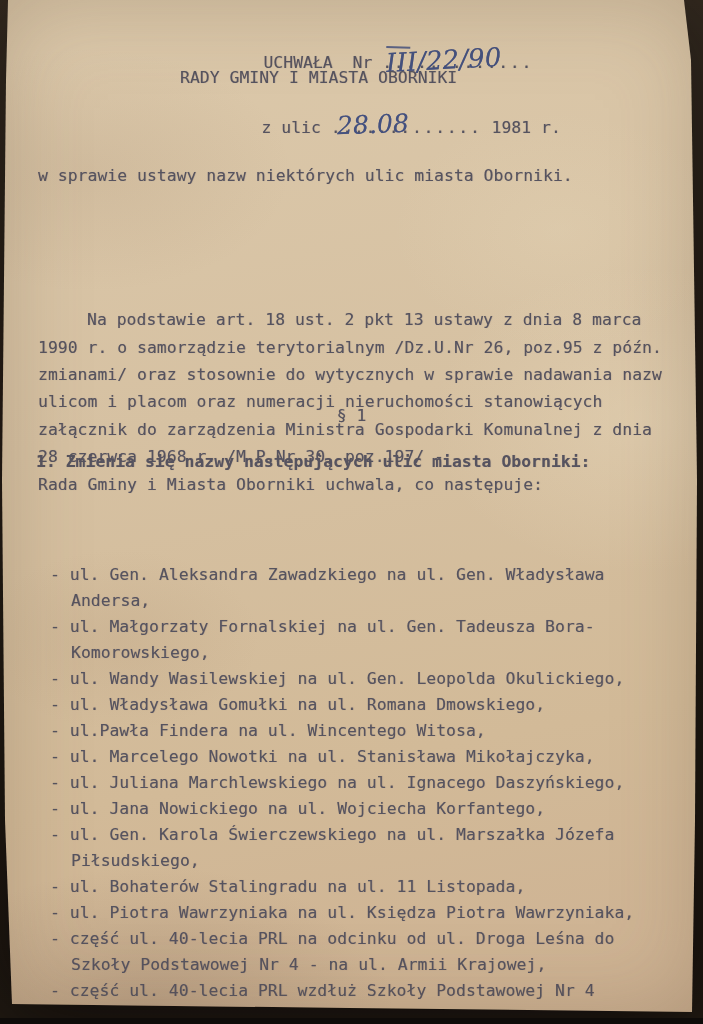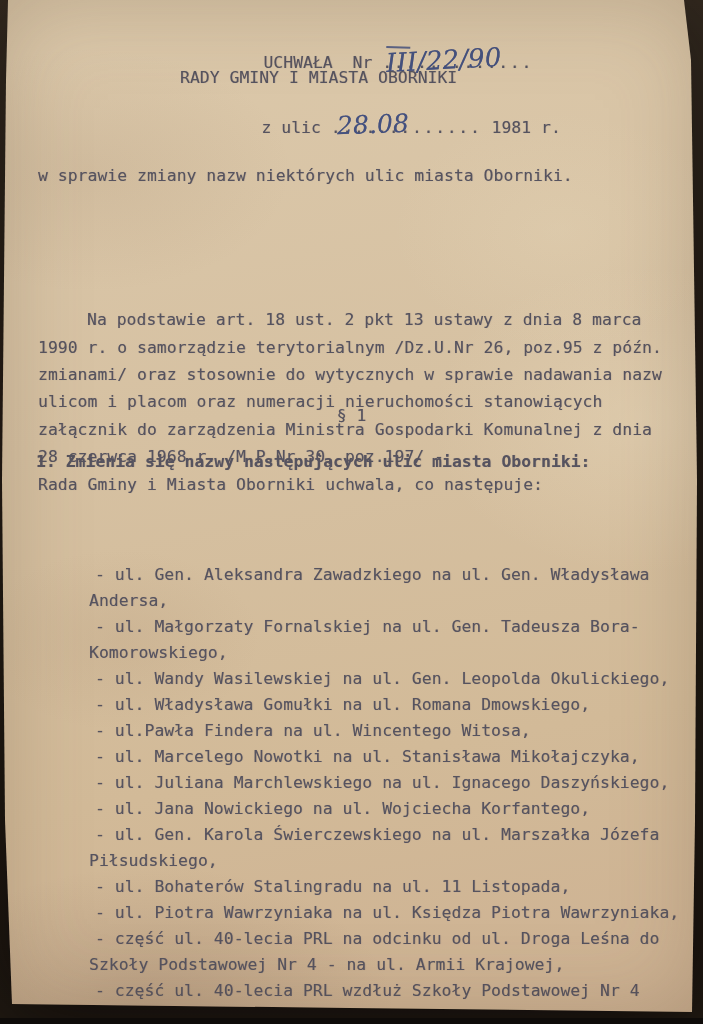--- a/index.html
+++ b/index.html
@@ -31,22 +31,22 @@
   }
   .hline1{top:34px;left:204px;}
   .hline2{top:68px;left:180px;}
   .hline3{top:99px;left:202px;}
   .subject{top:166px;left:38px;}
   .preamble{top:206px;left:38px;line-height:27.4px;}
   .preamble .pl.indent{padding-left:49px;margin-top:18px;}
   .sectionmark{top:406px;left:0;width:703px;text-align:center;}
   .point1{top:452px;left:36px;font-weight:bold;}
   .list{top:484px;left:0;line-height:26px;}
-  .list .line{padding-left:95px;}
-  .list .line.cont{padding-left:89px;}
+  .list .line{padding-left:50px;}
+  .list .line.cont{padding-left:59px;margin-left:12px;}
   .list .line.cont2{padding-left:118px;}
   .dotfield{position:relative;display:inline-block;}
   .dots{letter-spacing:1.8px;}
   .hw{
     position:absolute;font-family:"DejaVu Serif", serif;font-style:italic;
     color:#44517f;text-shadow:0 0 .6px rgba(62,74,125,.6);
     transform:rotate(-3deg);white-space:pre;
   }
   .hw-number{font-size:26px;left:4px;bottom:-3px;}
   .hw-number::before{
@@ -64,21 +64,21 @@
     <div class="typed hline1">
       <span>UCHWAŁA  Nr </span><span class="dotfield"><span class="dots">.............</span><span class="hw hw-number">III/22/90</span></span>
     </div>
 
     <div class="typed hline2">RADY GMINY I MIASTA OBORNIKI</div>
 
     <div class="typed hline3">
       <span>z ulic </span><span class="dotfield"><span class="dots">.............</span><span class="hw hw-date">28.08</span></span><span> 1981 r.</span>
     </div>
 
-    <div class="typed subject">w sprawie zmiany nazw niektórych ulic miasta Oborniki.</div>
+    <div class="typed subject">w sprawie ustawy nazw niektórych ulic miasta Oborniki.</div>
 
     <div class="typed preamble">
       
     <div class="pl indent">Na podstawie art. 18 ust. 2 pkt 13 ustawy z dnia 8 marca</div><div class="pl">1990 r. o samorządzie terytorialnym /Dz.U.Nr 26, poz.95 z późn.</div><div class="pl">zmianami/ oraz stosownie do wytycznych w sprawie nadawania nazw</div><div class="pl">ulicom i placom oraz numeracji nieruchomości stanowiących</div><div class="pl">załącznik do zarządzenia Ministra Gospodarki Komunalnej z dnia</div><div class="pl">28 czerwca 1968 r. /M.P.Nr 30, poz.197/ -</div><div class="pl">Rada Gminy i Miasta Oborniki uchwala, co następuje:</div></div>
 
     <div class="typed sectionmark">§ 1</div>
 
     <div class="typed point1">1. Zmienia się nazwy następujących ulic miasta Oborniki:</div>
 
     <div class="typed list">

